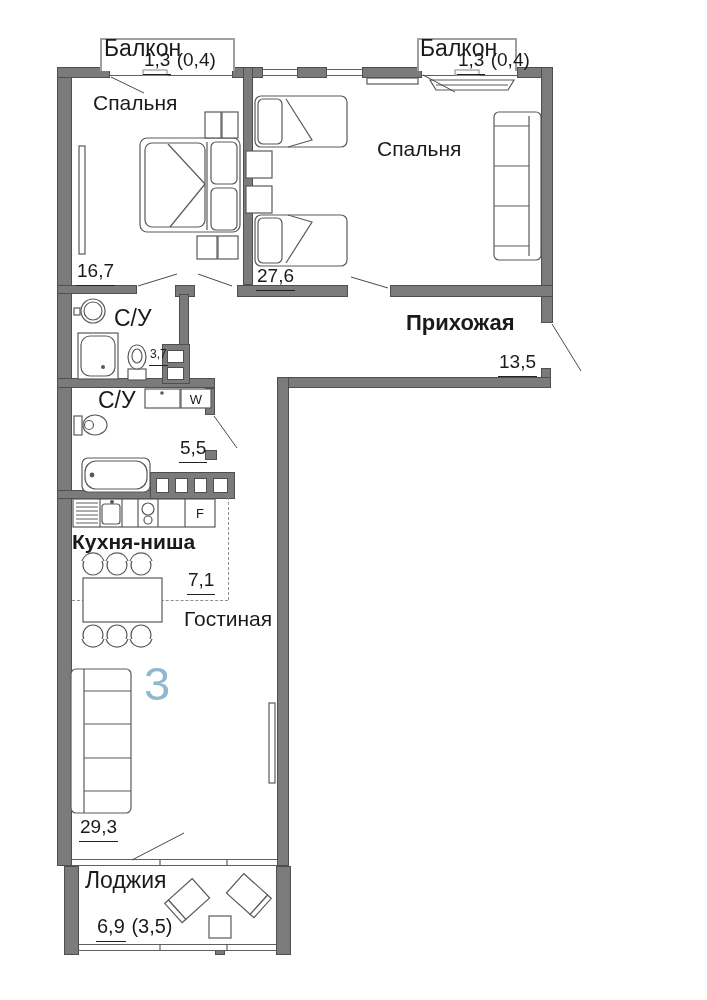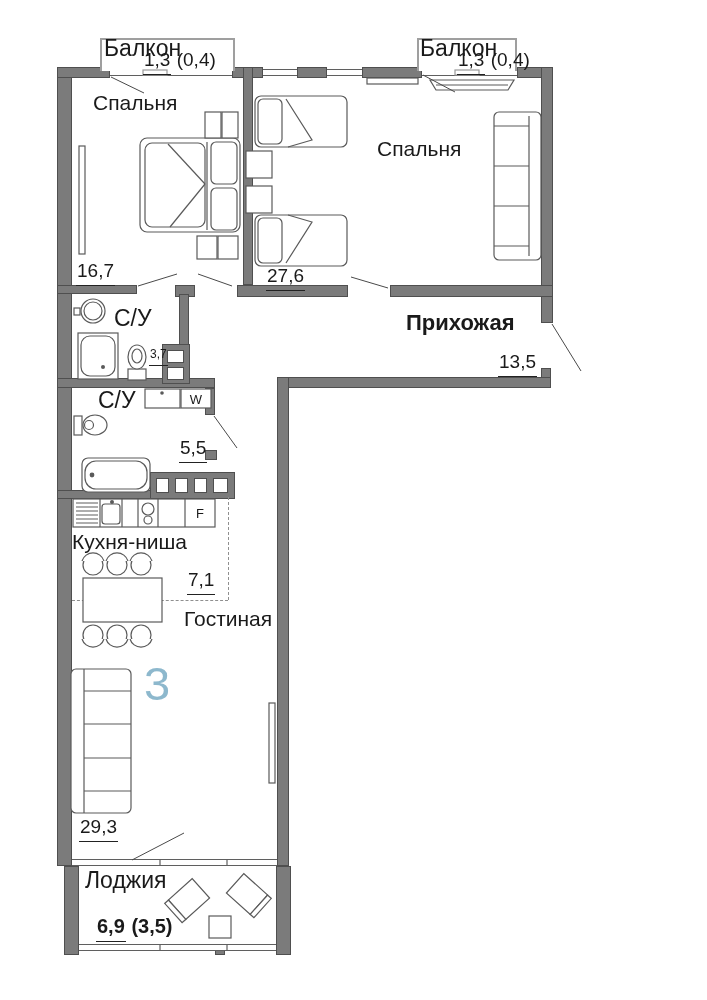--- a/index.html
+++ b/index.html
@@ -250,41 +250,41 @@
   <div class="lbl big-name" style="left:420px;top:36px;">Балкон</div>
   <div class="lbl num" style="left:457px;top:50px;">
     <span class="u">1,3</span>
     <span>(0,4)</span>
   </div>
 
   <div class="lbl room-name" style="left:93px;top:92px;">Спальня</div>
   <div class="lbl num" style="left:76px;top:261px;"><span class="u">16,7</span></div>
 
   <div class="lbl room-name" style="left:377px;top:138px;">Спальня</div>
-  <div class="lbl num" style="left:256px;top:266px;margin-left:10px;"><span class="u">27,6</span></div>
+  <div class="lbl num" style="left:256px;top:266px;"><span class="u">27,6</span></div>
 
   <div class="lbl" style="left:406px;top:311px;font-size:22px;font-weight:bold;">Прихожая</div>
   <div class="lbl num" style="left:498px;top:352px;"><span class="u">13,5</span></div>
 
   <div class="lbl big-name" style="left:114px;top:306px;">С/У</div>
   <div class="lbl num" style="left:149px;top:324px;font-size:12px;margin-top:24px;"><span class="u">3,7</span></div>
 
   <div class="lbl big-name" style="left:98px;top:388px;">С/У</div>
   <div class="lbl num" style="left:179px;top:438px;"><span class="u">5,5</span></div>
 
   <div class="small-letter" style="left:181px;top:392px;width:30px;">W</div>
   <div class="small-letter" style="left:185px;top:506px;width:30px;">F</div>
 
-  <div class="lbl room-name" style="left:72px;top:531px;">Кухня-ниша</div>
+  <div class="lbl room-name" style="left:72px;top:531px;font-weight:bold;">Кухня-ниша</div>
   <div class="lbl num" style="left:187px;top:570px;"><span class="u">7,1</span></div>
 
   <div class="lbl room-name" style="left:176px;top:608px;margin-left:8px;">Гостиная</div>
   <div class="lbl num" style="left:79px;top:817px;"><span class="u">29,3</span></div>
 
   <div class="lbl big-name" style="left:85px;top:868px;">Лоджия</div>
-  <div class="lbl num" style="left:96px;top:916px;font-size:20px;font-weight:bold;">
+  <div class="lbl num" style="left:96px;top:916px;font-size:20px;">
     <span class="u">6,9</span>
     <span>(3,5)</span>
   </div>
 
   <div class="badge-count">3</div>
 
 </div>
 
 </body></html>

